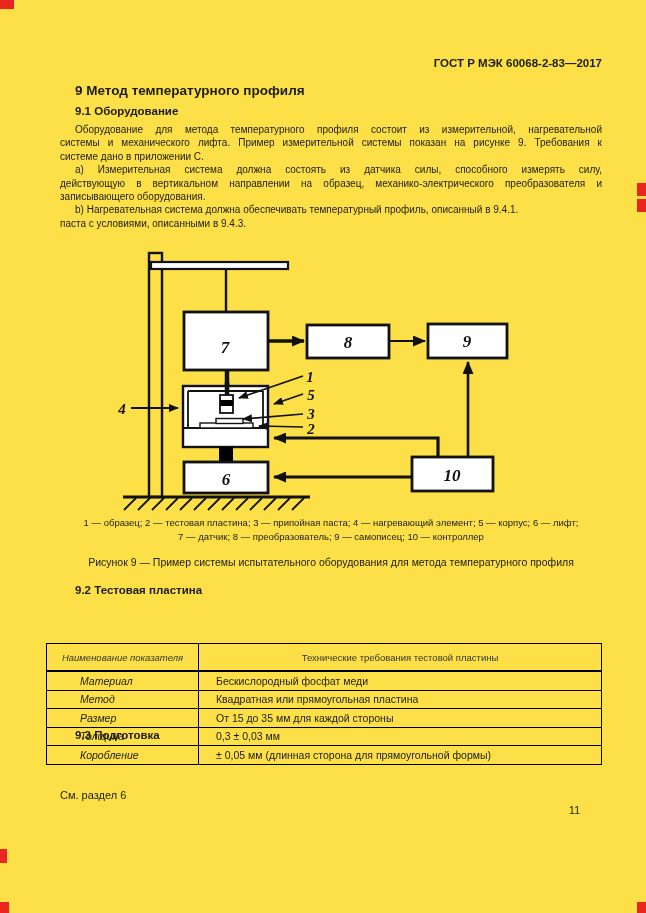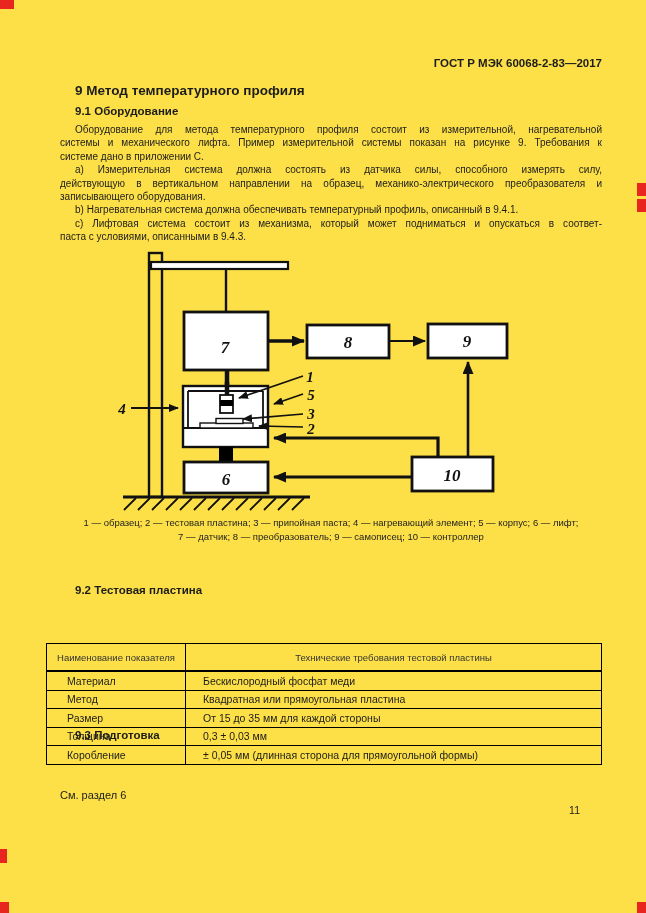--- a/index.html
+++ b/index.html
@@ -21,22 +21,22 @@
   .legend1{top:517px;}
   .legend2{top:531px;}
   .fig-caption{top:556px;left:60px;width:542px;text-align:center;font-size:10.5px;}
   .p92{top:604px;left:91px;font-size:11px;}
   .tbl-title{top:626px;left:44px;width:558px;font-size:10px;}
   .tbl-label{letter-spacing:2.5px;}
   .spec-table{top:643px;left:46px;width:556px;border-collapse:collapse;border:1.5px solid #000;}
   .spec-table th{border:1px solid #000;border-bottom:2px solid #000;font-size:9.5px;font-weight:normal;
                  color:#333;height:24px;text-align:center;padding:1px 4px;}
   .spec-table td{border:1px solid #000;font-size:10.5px;height:17.5px;padding:0 0 0 17px;vertical-align:middle;}
-  .spec-table .c1{width:118px;}
-  .spec-table td.c1{padding-left:20px;}
+  .spec-table .c1{width:118px;font-style:italic;}
+  .spec-table td.c1{padding-left:33px;}
   .p93{top:789px;left:60px;font-size:11px;}
   .page-num{top:804px;left:500px;width:80px;text-align:right;font-size:10.5px;}
   .red{position:absolute;background:#e8251f;}
   .rm-tl{left:0;top:0;width:14px;height:9px;}
   .rm-r1{left:637px;top:183px;width:9px;height:13px;}
   .rm-r2{left:637px;top:199px;width:9px;height:13px;}
   .rm-l{left:0;top:849px;width:7px;height:14px;}
   .rm-bl{left:0;top:902px;width:9px;height:11px;}
   .rm-br{left:637px;top:902px;width:9px;height:11px;}
   .fig text{font-family:"Liberation Serif",serif;font-style:italic;font-weight:bold;fill:#111;}
@@ -68,21 +68,20 @@
       <div class="bline ">системе дано в приложении С.</div>
 
       <div class="bline ind j">a) Измерительная система должна состоять из датчика силы, способного измерять силу,</div>
 
       <div class="bline j">действующую в вертикальном направлении на образец, механико-электрического преобразователя и</div>
 
       <div class="bline ">записывающего оборудования.</div>
 
       <div class="bline ind">b) Нагревательная система должна обеспечивать температурный профиль, описанный в 9.4.1.</div>
 
-      <div class="bline ind j">c) Лифтовая система состоит из механизма, который может подниматься и опускаться в соответ-</div>
 
       <div class="bline ">паста с условиями, описанными в 9.4.3.</div>
     </div>
 
   <svg class="abs fig" width="646" height="270" viewBox="0 0 646 270" xmlns="http://www.w3.org/2000/svg">
     <defs>
       <marker id="ah" markerUnits="userSpaceOnUse" markerWidth="13" markerHeight="11" refX="12" refY="5.5" orient="auto">
         <path d="M0,0 L13,5.5 L0,11 z" fill="#111"></path>
       </marker>
       <marker id="ahs" markerUnits="userSpaceOnUse" markerWidth="10" markerHeight="8" refX="9" refY="4" orient="auto">
@@ -144,20 +143,21 @@
     <text class="boxnum" x="226" y="237" text-anchor="middle">6</text>
     <text class="partnum" x="310" y="134" text-anchor="middle">1</text>
     <text class="partnum" x="311" y="152" text-anchor="middle">5</text>
     <text class="partnum" x="311" y="171" text-anchor="middle">3</text>
     <text class="partnum" x="311" y="186" text-anchor="middle">2</text>
     <text class="partnum" x="122" y="166" text-anchor="middle">4</text>
   </svg>
 
   <div class="abs legend legend1">1 — образец; 2 — тестовая пластина; 3 — припойная паста; 4 — нагревающий элемент; 5 — корпус; 6 — лифт;</div>
   <div class="abs legend legend2">7 — датчик;  8 — преобразователь; 9 — самописец; 10 — контроллер</div>
+  <div class="abs fig-caption">Рисунок 9 — Пример системы испытательного оборудования для метода температурного профиля</div>
 
   <div class="abs h2 h2-92">9.2 Тестовая пластина</div>
 
 
   <table class="abs spec-table">
     <thead>
       <tr>
         <th class="c1">Наименование показателя</th>
         <th>Технические требования тестовой пластины</th>
       </tr>

